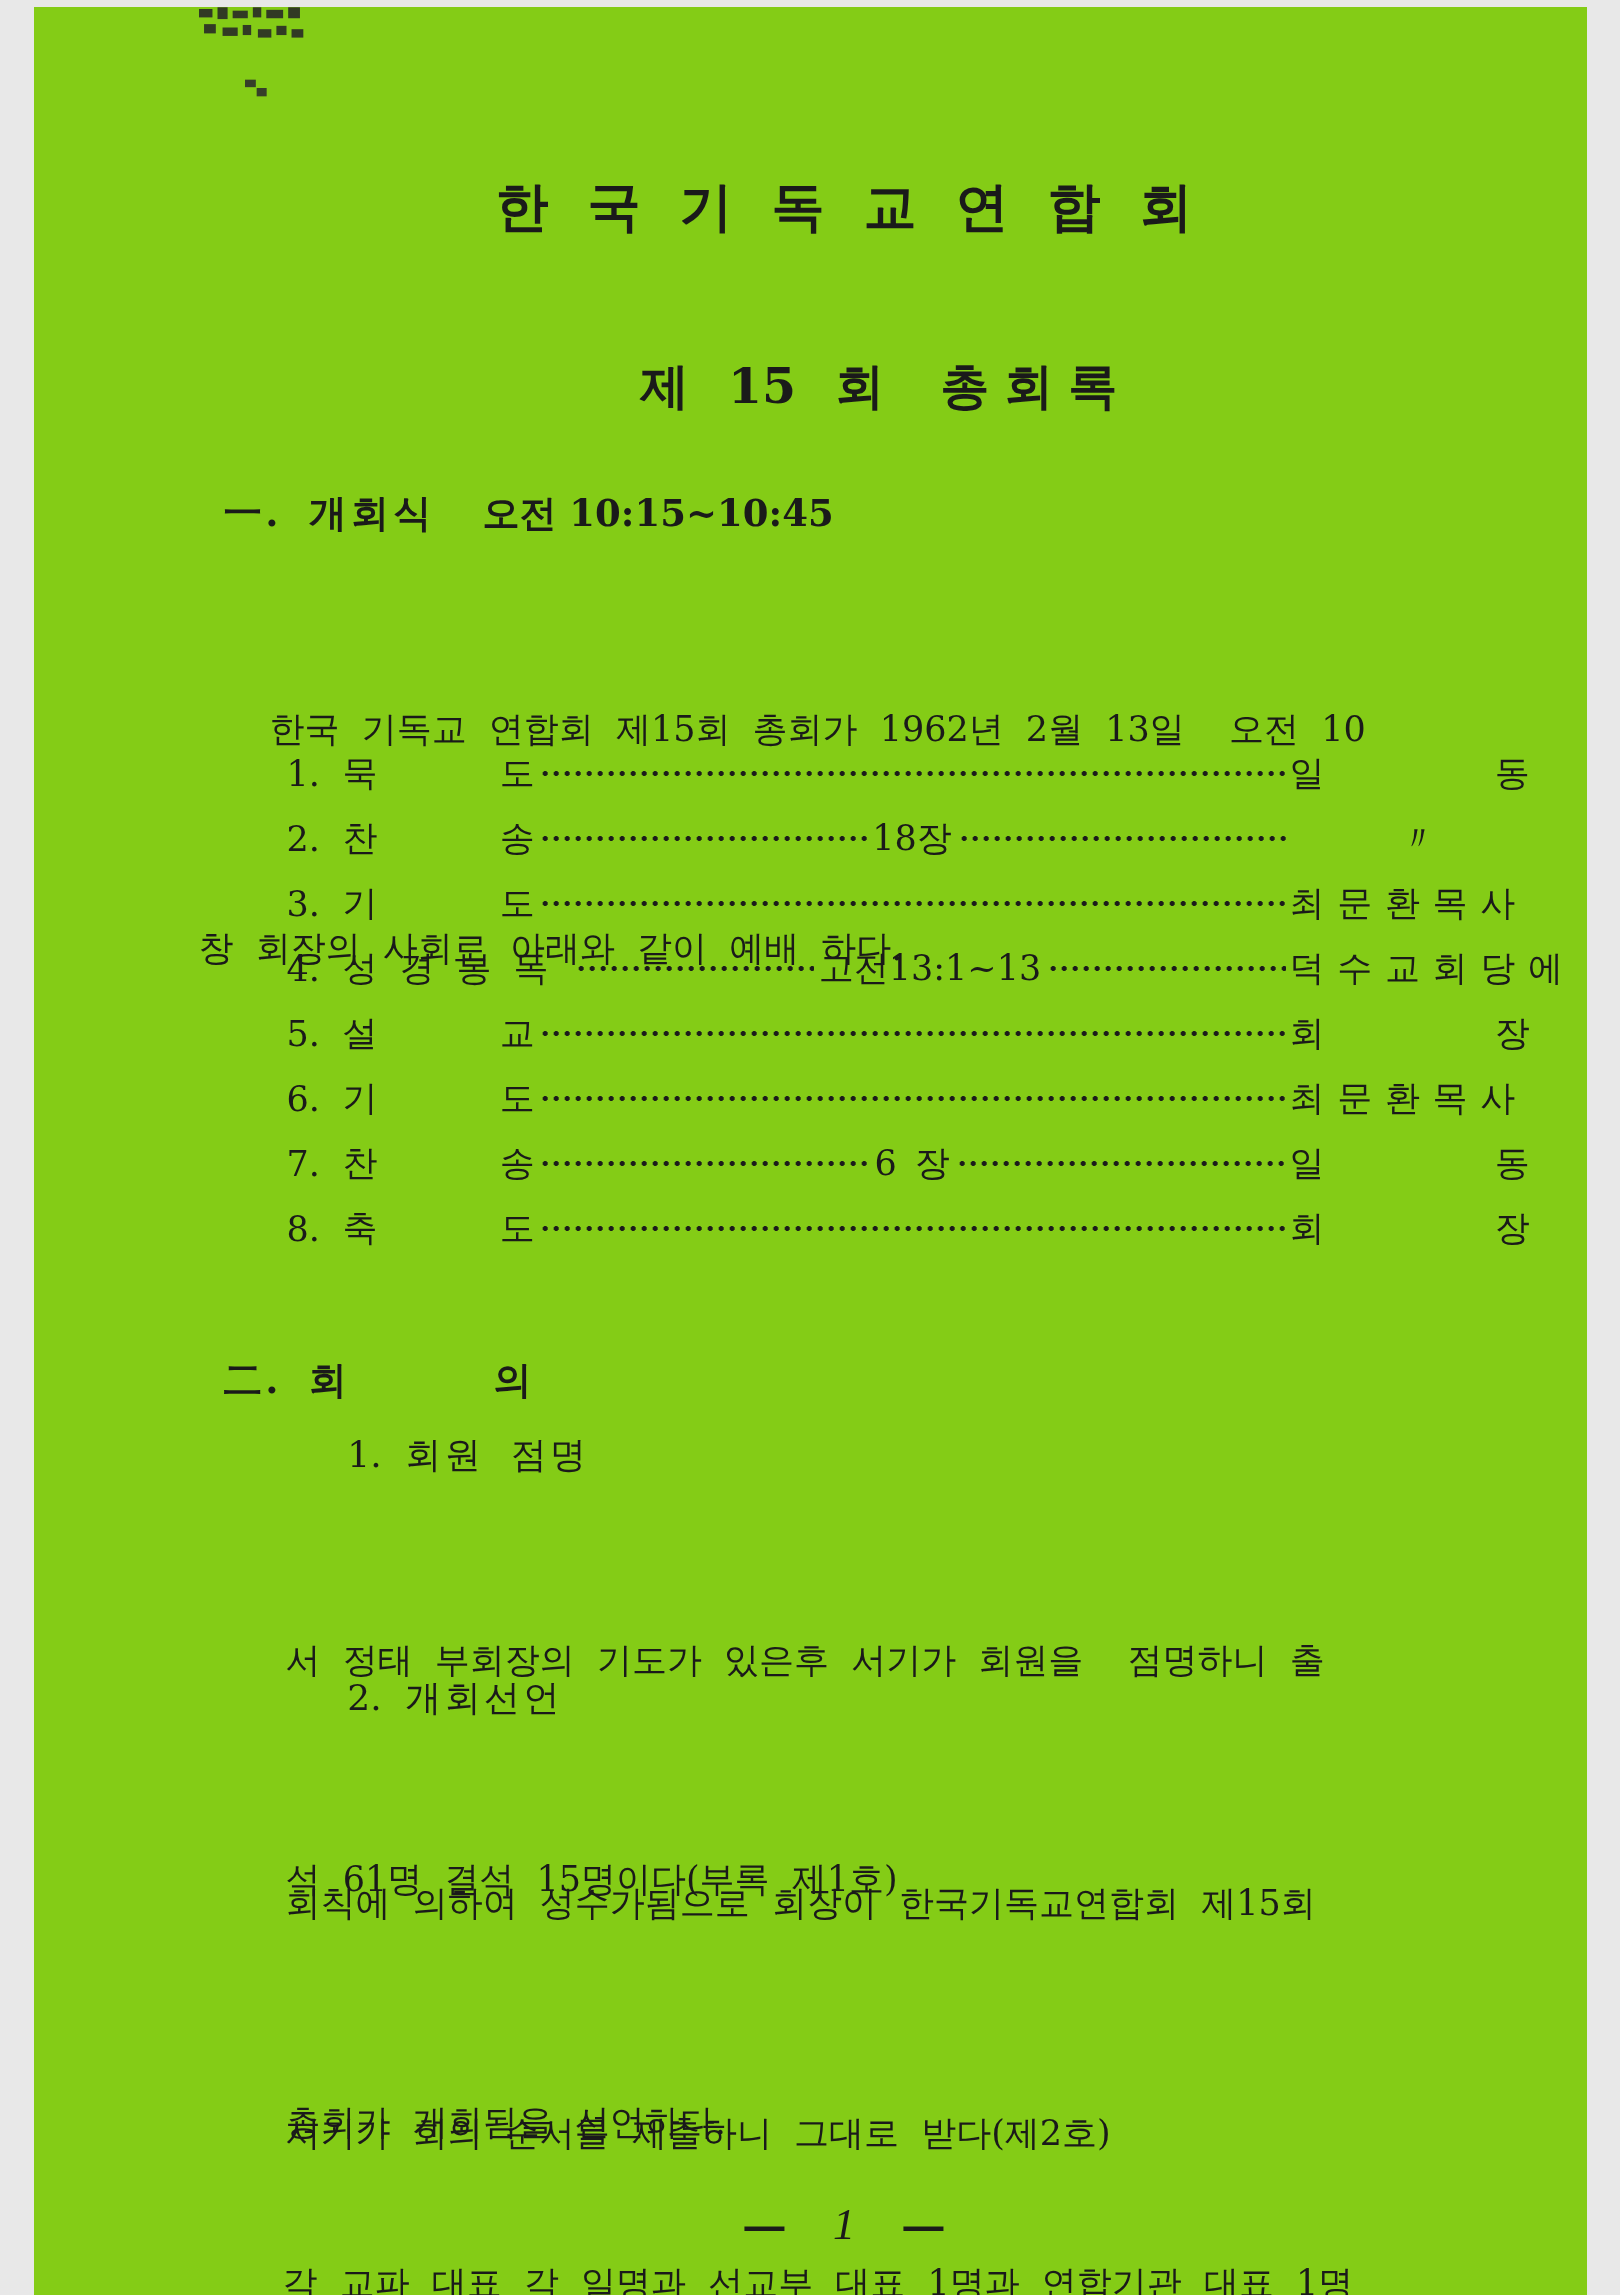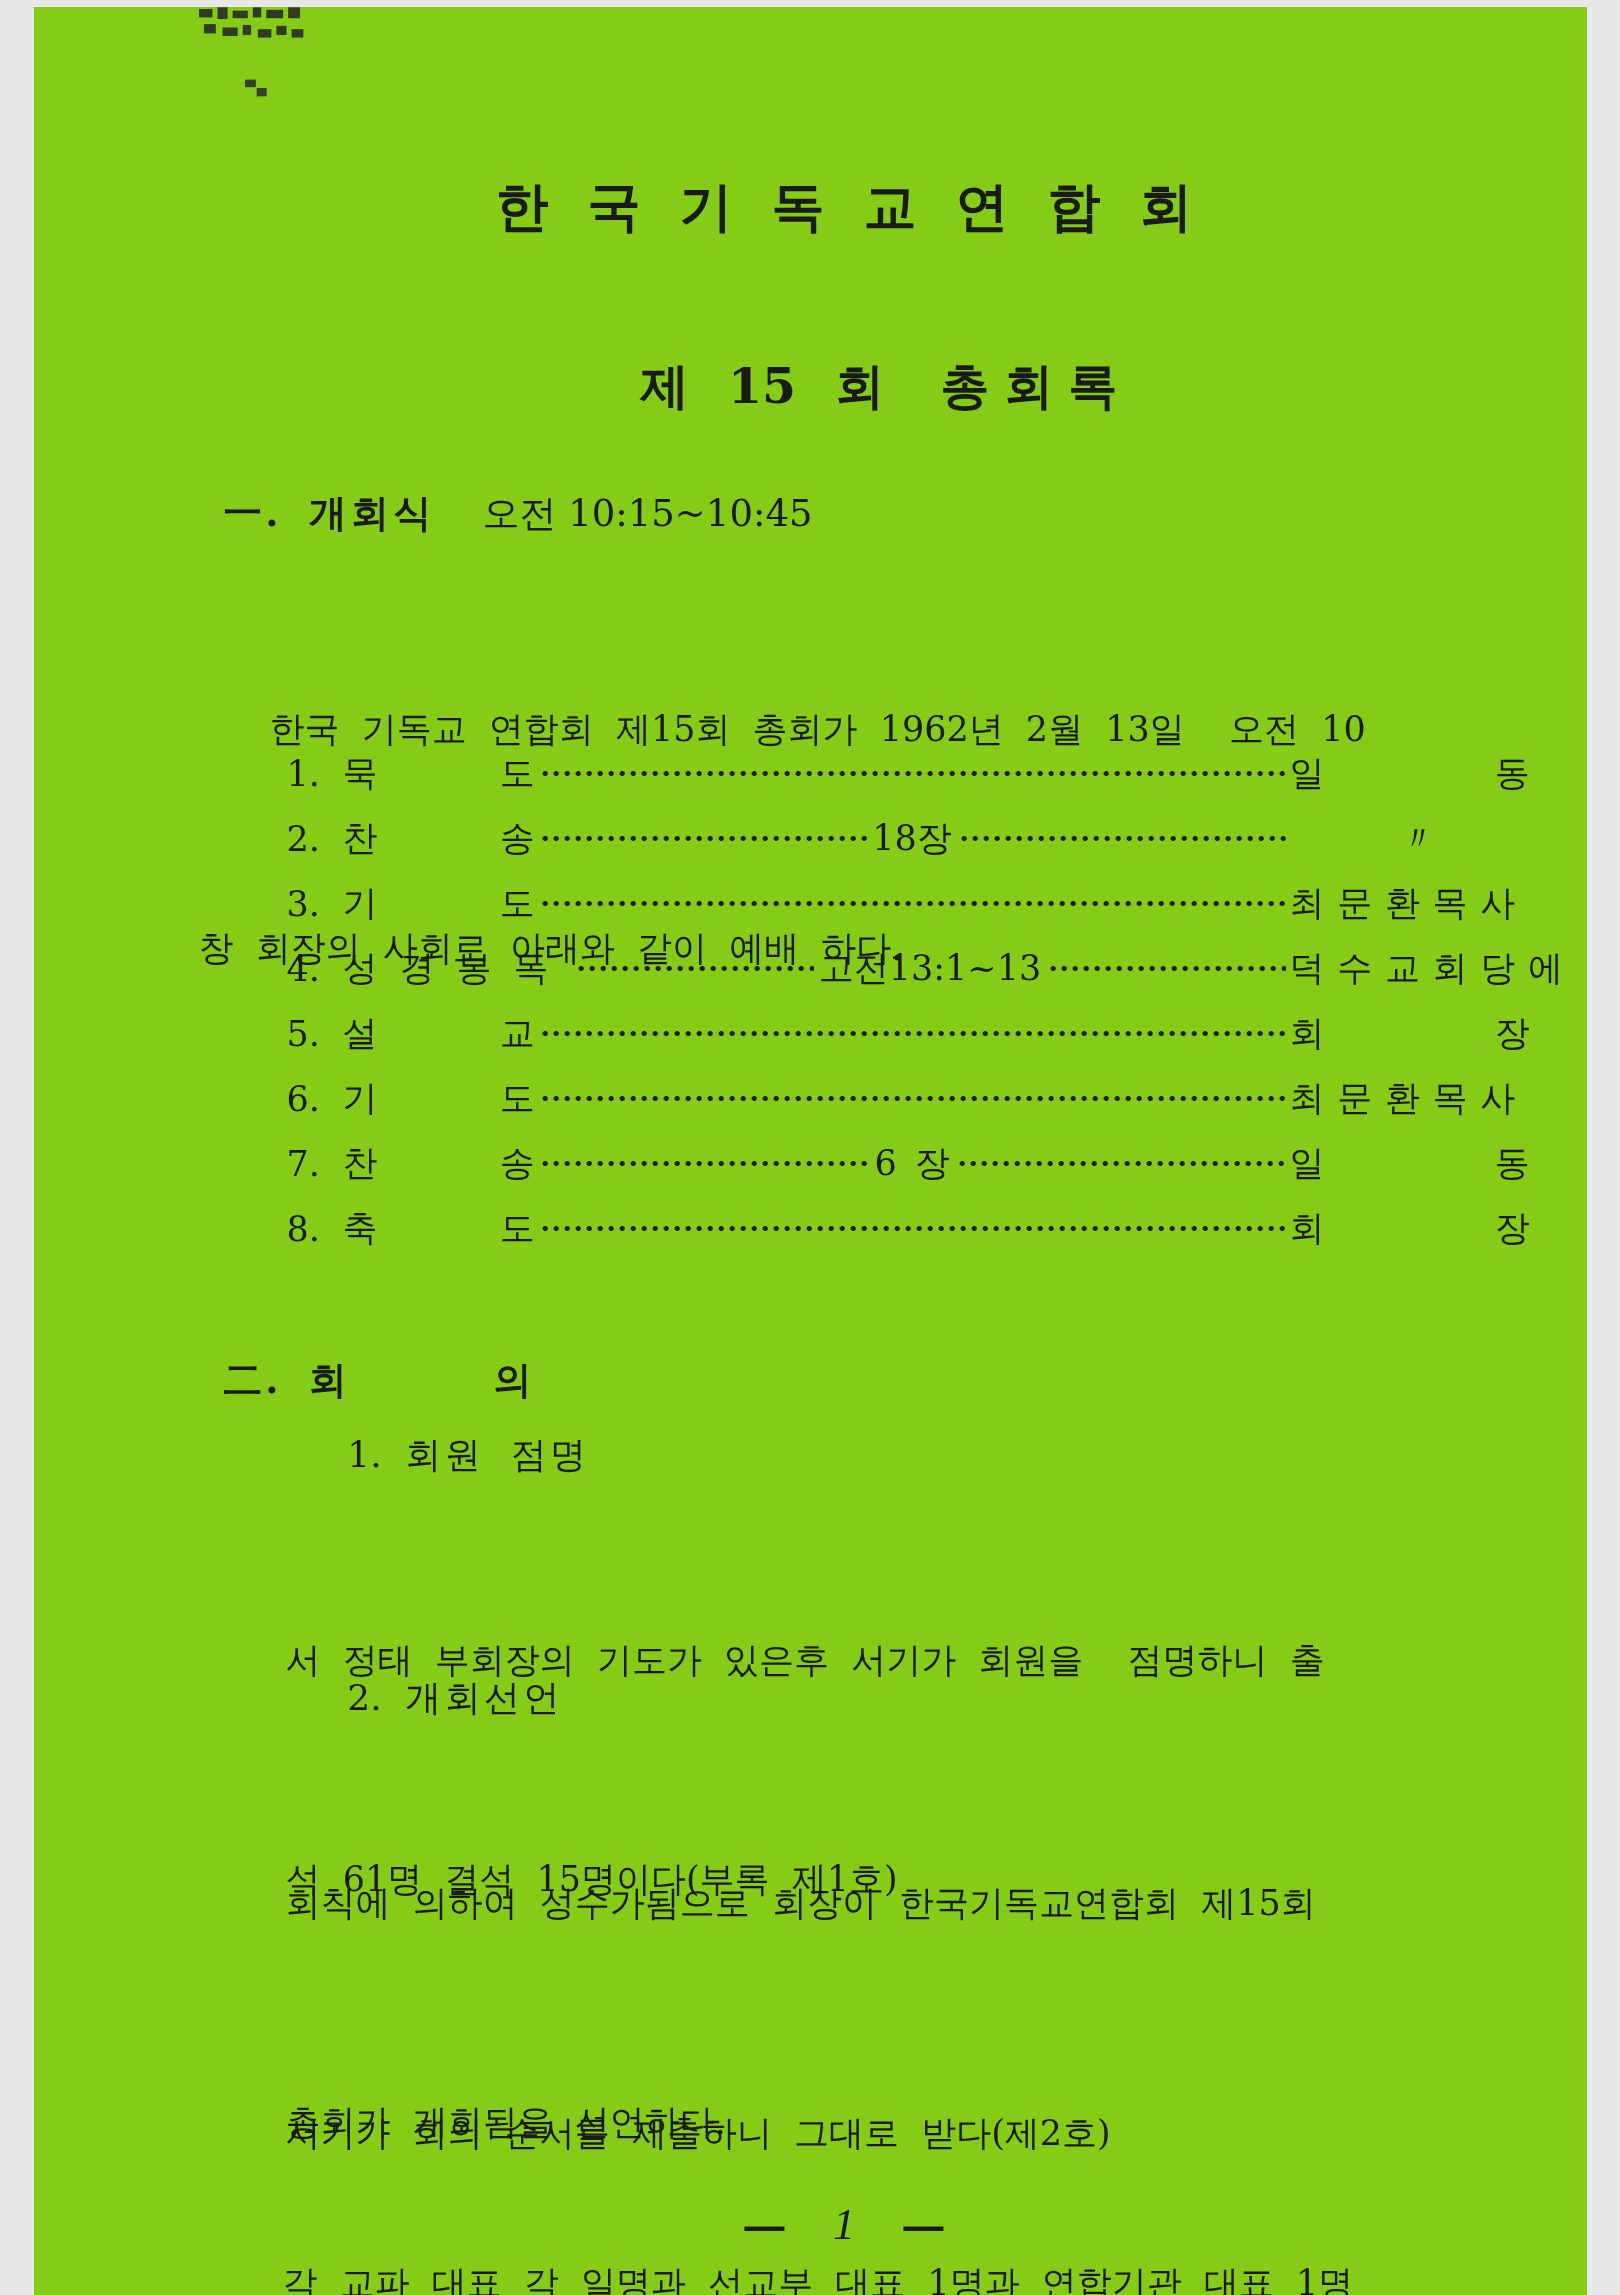--- a/index.html
+++ b/index.html
@@ -23,21 +23,21 @@
     position:absolute;top:289px;left:8px;width:1621px;
     text-align:center;font-size:49px;font-weight:700;white-space:pre;
   }
   .title2 .t2-prefix{word-spacing:22px;}
   .title2 .t2-name{margin-left:56px;letter-spacing:15px;}
   
   .sec-head{position:absolute;left:142px;font-size:38px;white-space:pre;}
   .sec-head .marker{font-weight:900;letter-spacing:3.4px;}
   .sec-head .sec-title{font-weight:700;margin-left:27px;letter-spacing:4.2px;}
   .sec-head .sec-title.spread{word-spacing:125px;}
-  .sec-head .sec-time{margin-left:47px;font-size:37px;font-weight:400;}
+  .sec-head .sec-time{margin-left:47px;font-size:37px;font-weight:700;}
   
   .para{position:absolute;font-size:35px;line-height:73px;white-space:pre;word-spacing:11px;}
   .para .line{display:block;}
   .para .indent{padding-left:71px;}
   
   .worship{position:absolute;top:734px;left:253px;width:1260px;}
   .w-row{display:flex;align-items:center;height:65px;font-size:35px;}
   .w-no{width:56px;flex:none;}
   .w-lbl{flex:none;white-space:pre;}
   .w-lbl.sp{word-spacing:111px;}

